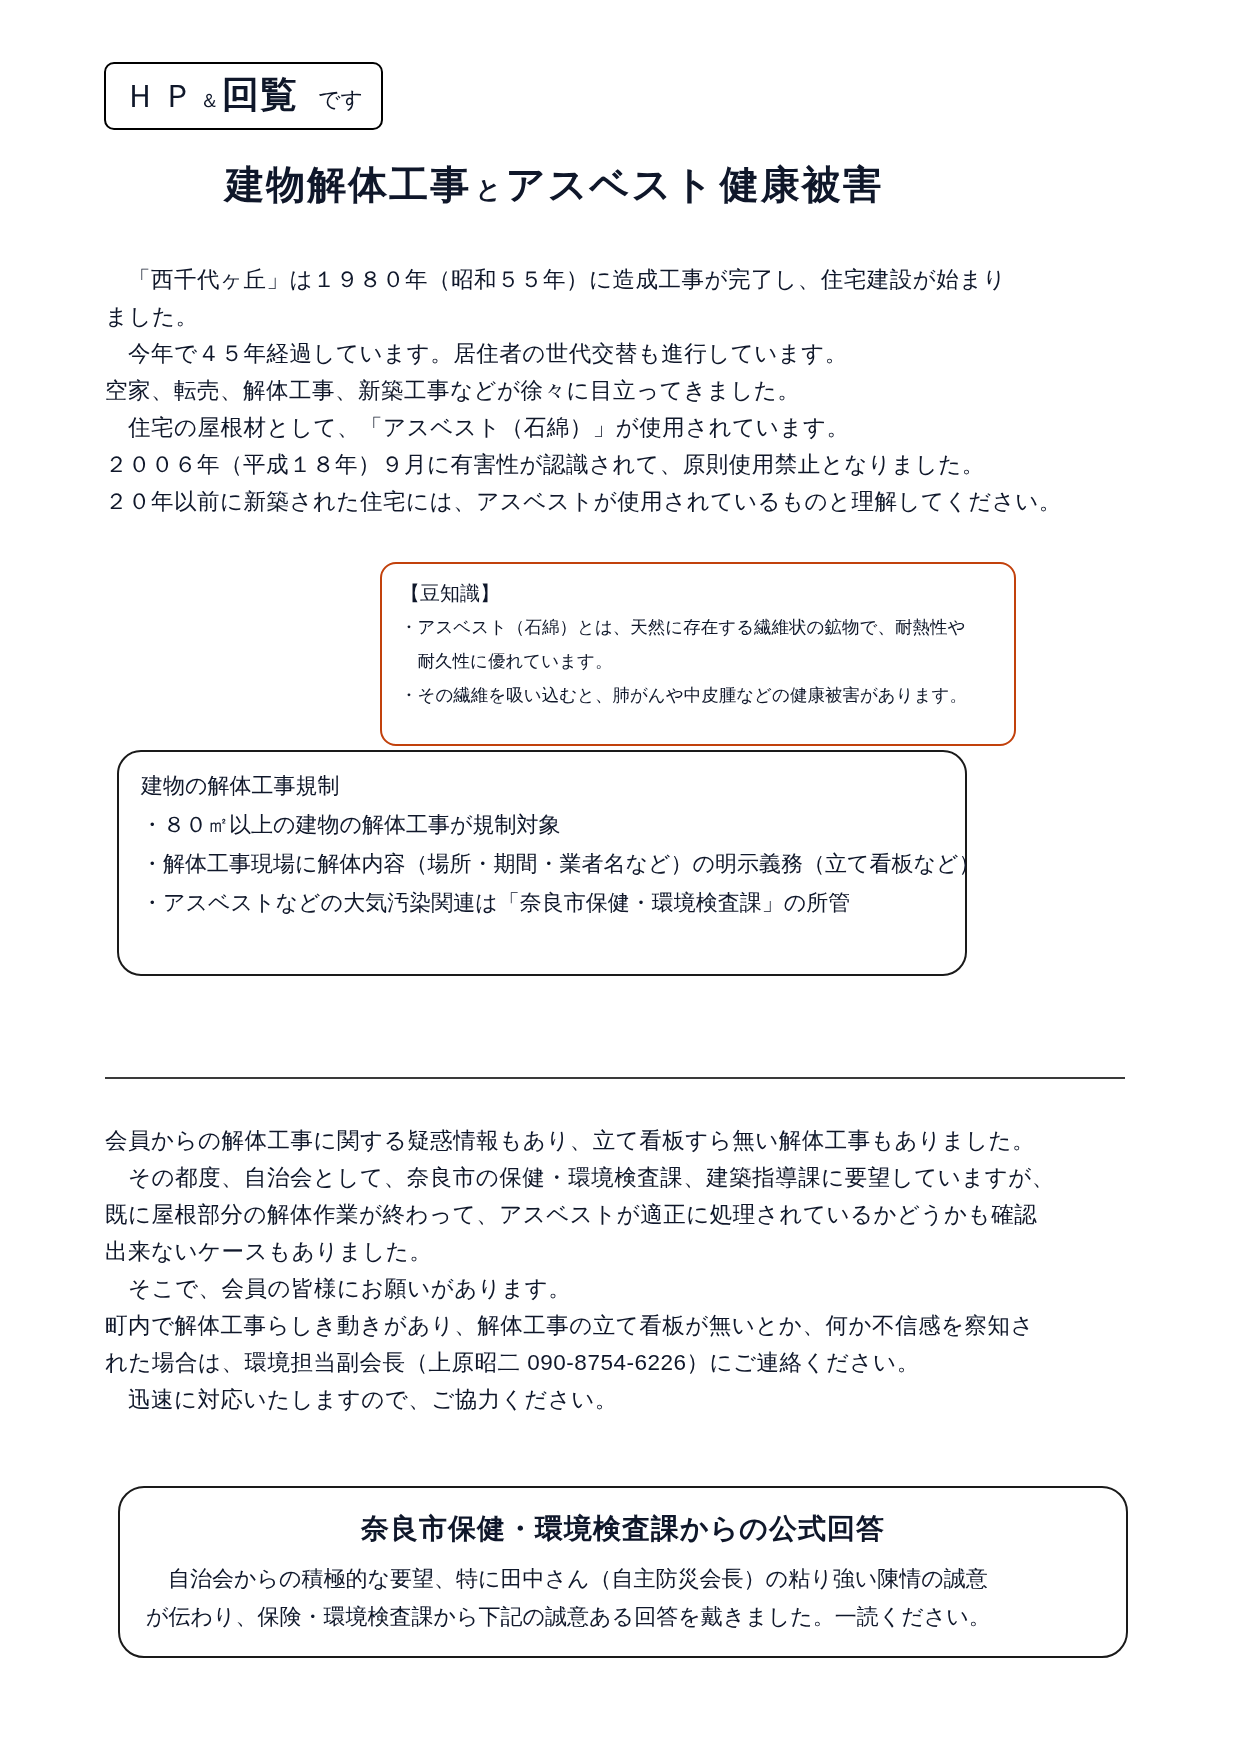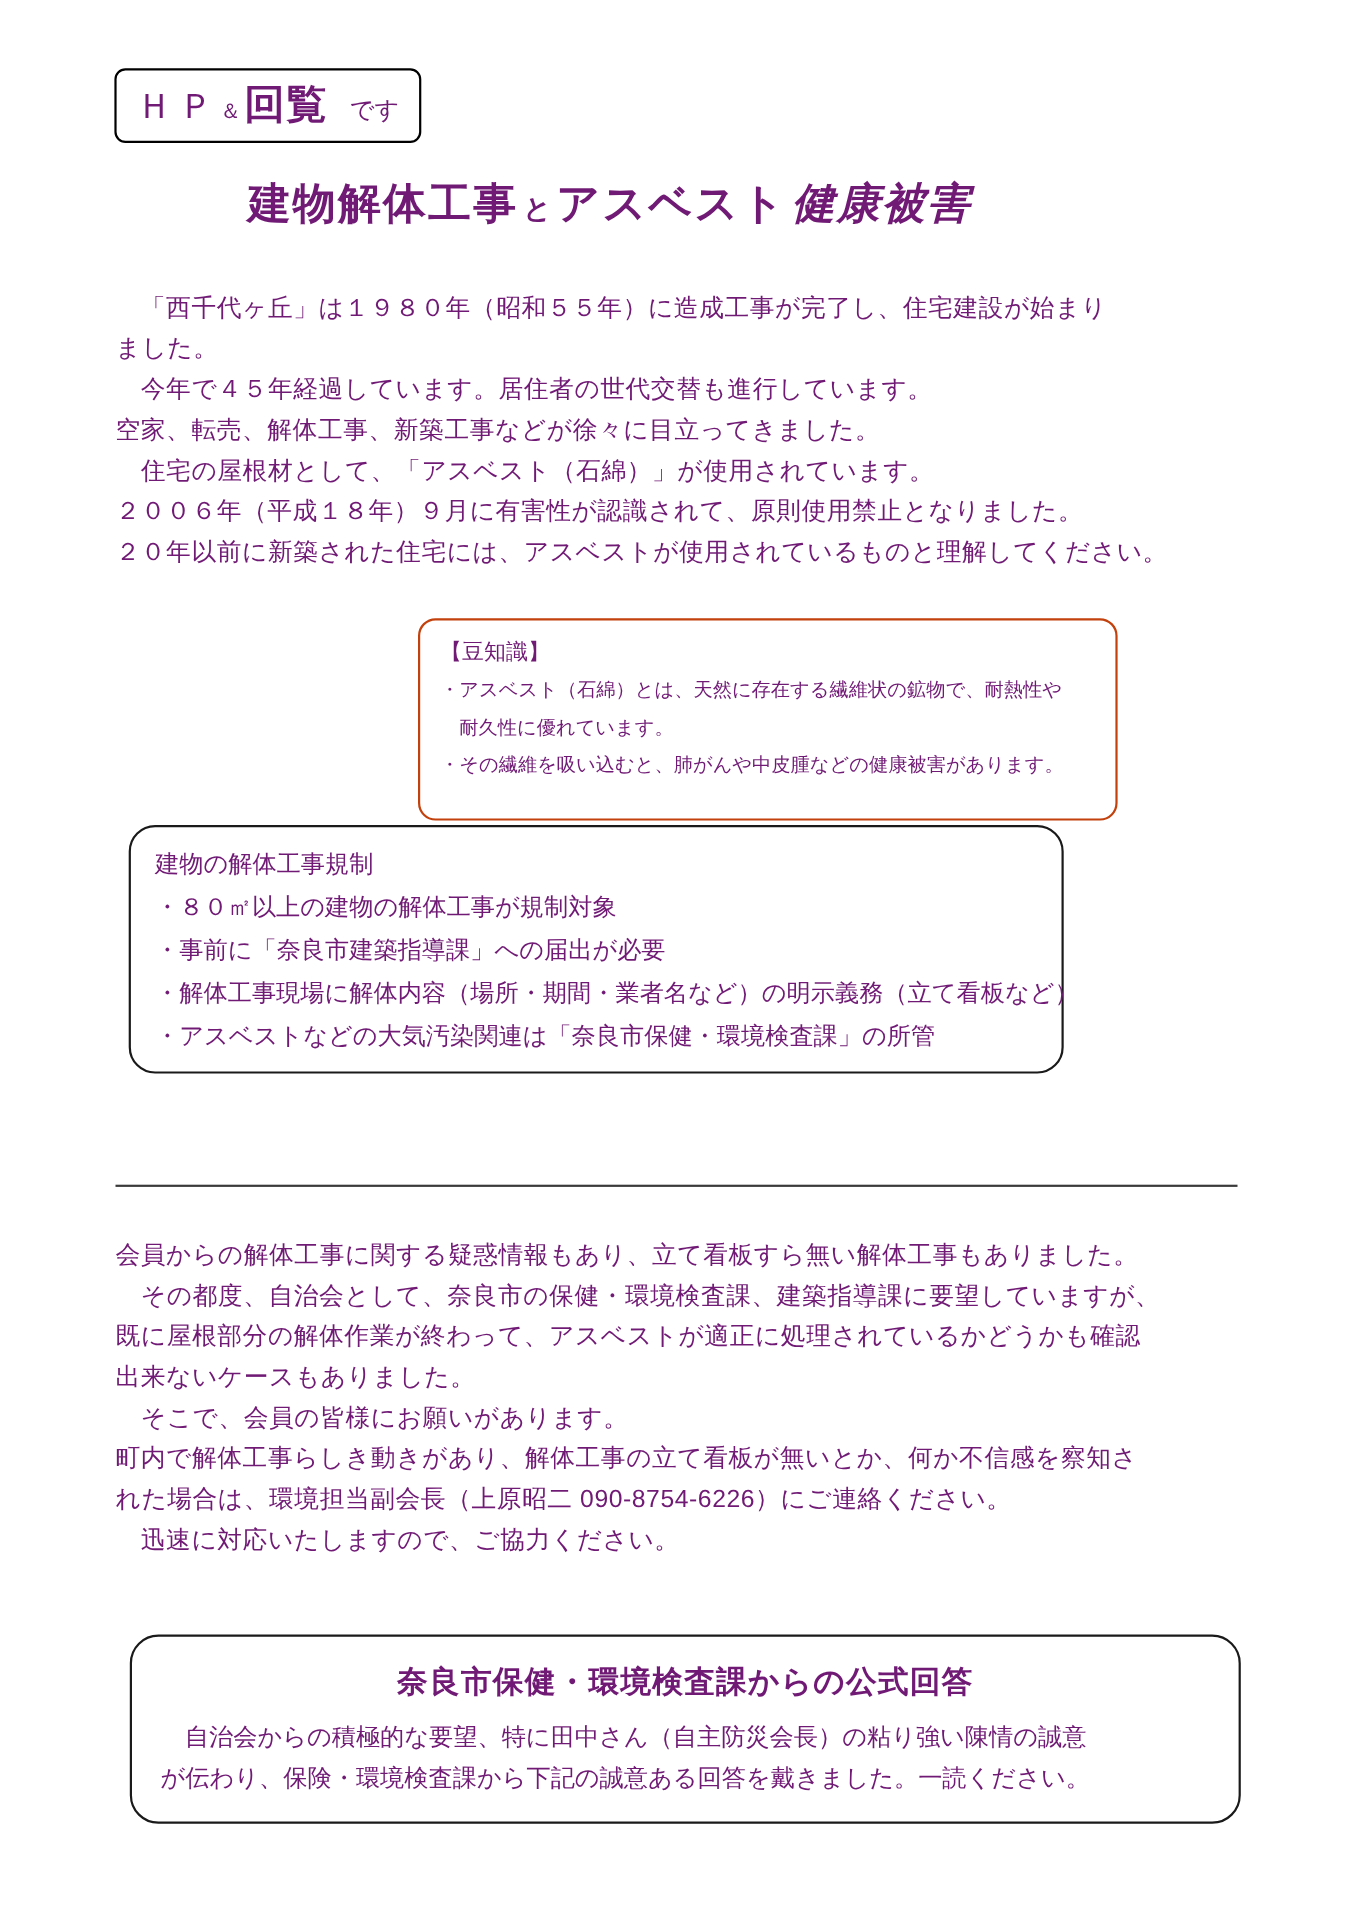--- a/index.html
+++ b/index.html
@@ -1,21 +1,21 @@
 <!DOCTYPE html>
 <html><head>
 <meta charset="utf-8">
 <style>
   html, body { margin: 0; padding: 0; background: #ffffff; }
   .page {
     position: relative;
     width: 1229px;
     height: 1755px;
     background: #ffffff;
-    color: #701a75;
+    color: #0f172a;
     font-family: "Liberation Sans", "DejaVu Sans", sans-serif;
     overflow: hidden;
   }
 
   
   .badge {
     position: absolute;
     left: 104px; top: 62px;
     border: 2px solid #000;
     border-radius: 10px;
@@ -31,21 +31,21 @@
 
   
   .main-title {
     position: absolute;
     left: 0; right: 120px; top: 158px;
     text-align: center;
     white-space: nowrap;
   }
   .title-strong { font-size: 39px; font-weight: bold; letter-spacing: 2px; }
   .title-small  { font-size: 25px; font-weight: bold; }
-  .title-italic { font-size: 39px; font-weight: bold; font-style: italic; letter-spacing: 2px; }
+  .title-italic { font-size: 39px; font-weight: bold; letter-spacing: 2px; }
 
   
   .textblock {
     position: absolute;
     left: 105px;
     width: 1040px;
     font-size: 22.5px;
     line-height: 37px;
     letter-spacing: 0.5px;
   }
@@ -148,21 +148,20 @@
   <div class="tip-box">
     <div class="tip-heading">【豆知識】</div>
     <div class="tip-line">・アスベスト（石綿）とは、天然に存在する繊維状の鉱物で、耐熱性や</div>
     <div class="tip-line">　耐久性に優れています。</div>
     <div class="tip-line">・その繊維を吸い込むと、肺がんや中皮腫などの健康被害があります。</div>
   </div>
 
   <div class="reg-box">
     <div class="reg-heading">建物の解体工事規制</div>
     <div class="reg-item">・８０㎡以上の建物の解体工事が規制対象</div>
-    <div class="reg-item">・事前に「奈良市建築指導課」への届出が必要</div>
     <div class="reg-item">・解体工事現場に解体内容（場所・期間・業者名など）の明示義務（立て看板など）</div>
     <div class="reg-item">・アスベストなどの大気汚染関連は「奈良市保健・環境検査課」の所管</div>
   </div>
 
   <div class="section-rule"></div>
 
   <div class="textblock" id="request">
     <div>会員からの解体工事に関する疑惑情報もあり、立て看板すら無い解体工事もありました。</div>
     <div>　その都度、自治会として、奈良市の保健・環境検査課、建築指導課に要望していますが、</div>
     <div>既に屋根部分の解体作業が終わって、アスベストが適正に処理されているかどうかも確認</div>

